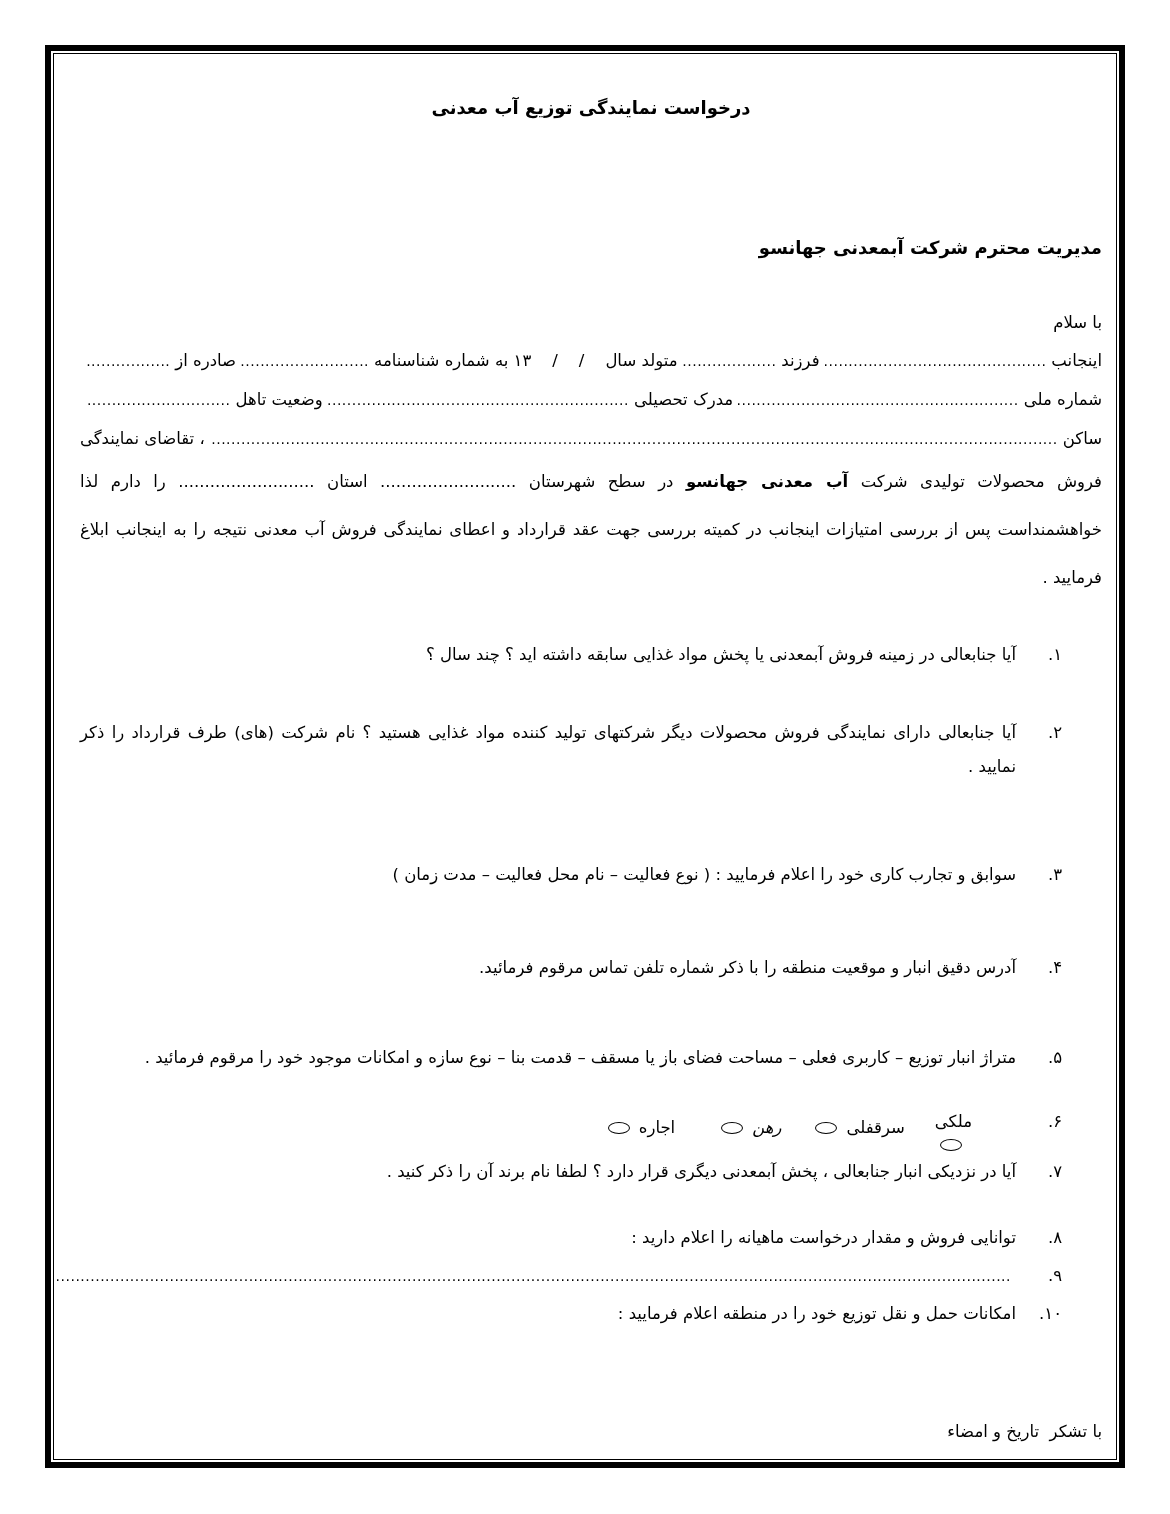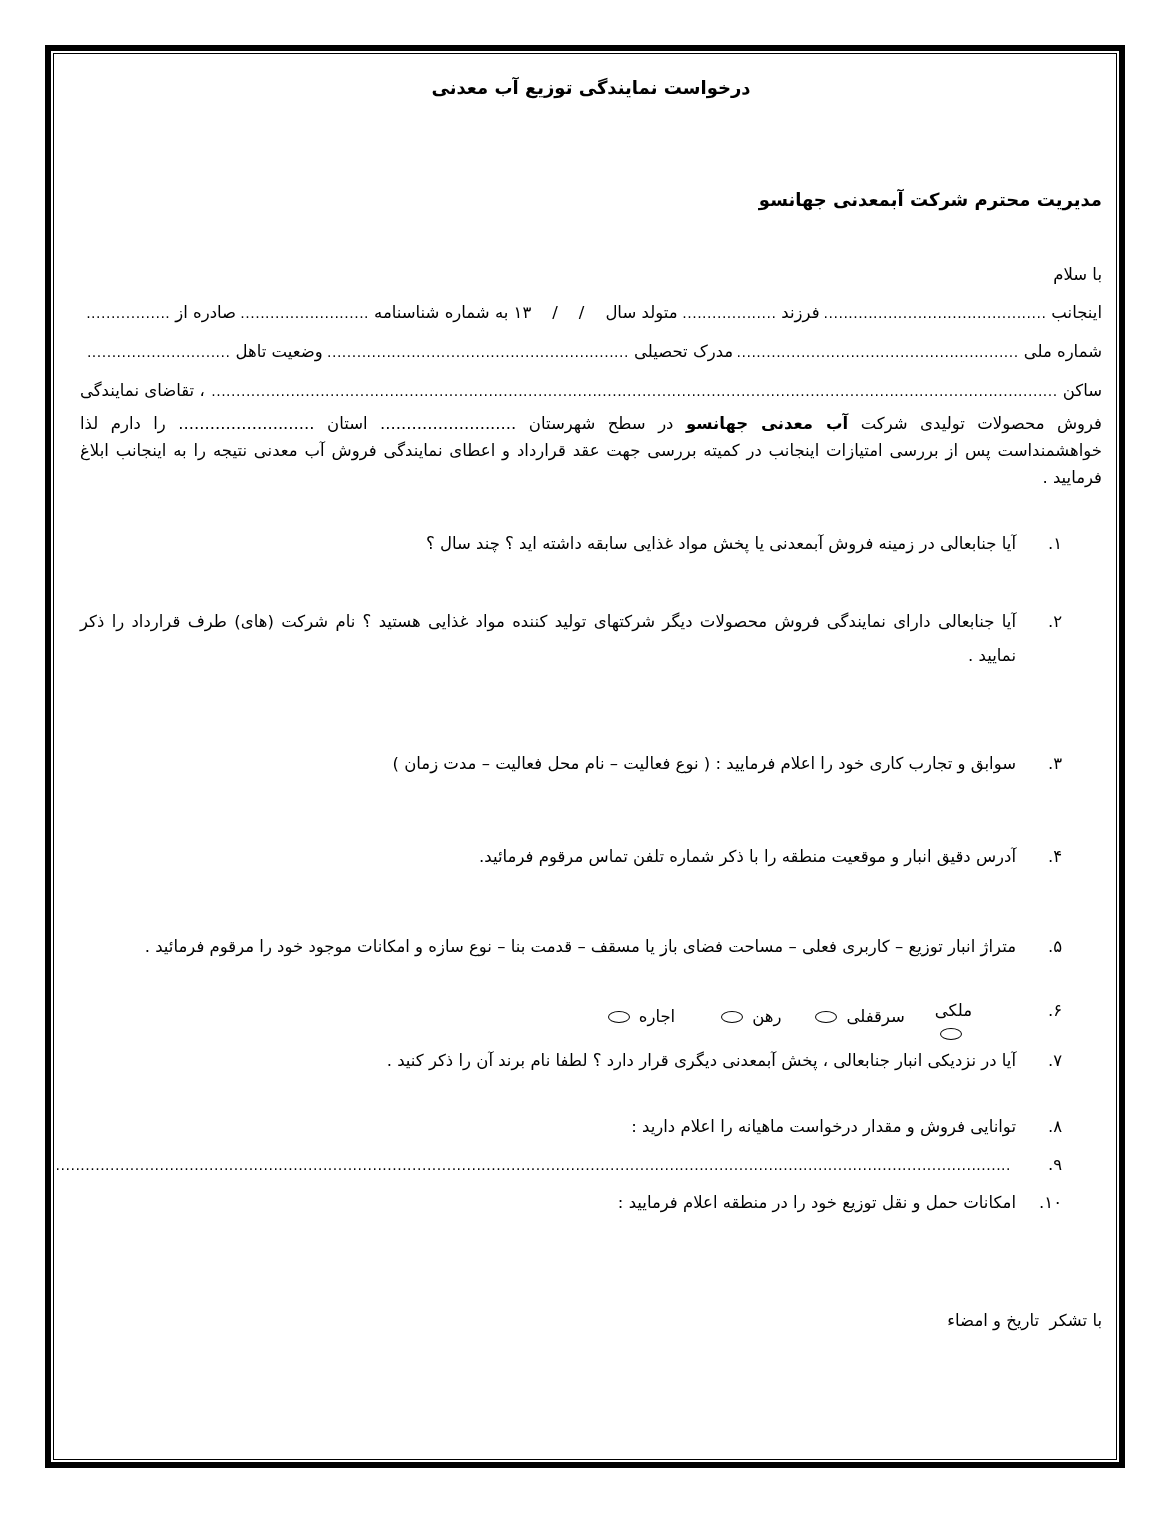--- a/index.html
+++ b/index.html
@@ -5,39 +5,39 @@
   * { margin:0; padding:0; box-sizing:border-box; }
   html,body { width:1170px; height:1514px; background:#ffffff; }
   body { font-family:"DejaVu Sans", sans-serif; color:#000; }
 
   .frame {
     position:absolute; left:45px; top:45px; width:1080px; height:1423px;
     border:6px solid #000; background:#fff;
   }
   .frame-inner {
     position:absolute; inset:2px; border:1.5px solid #000;
-    padding:22px 14px 0 26px;
+    padding:42px 14px 0 26px;
     direction:rtl;
     overflow:hidden;
   }
 
   .title { text-align:center; font-weight:bold; font-size:18px; line-height:24px; }
-  .recipient { margin-top:88px; font-weight:bold; font-size:18px; line-height:24px; text-align:right; }
+  .recipient { margin-top:116px; font-weight:bold; font-size:18px; line-height:24px; text-align:right; }
   .greeting { margin-top:50px; font-size:16.5px; line-height:26px; text-align:right; }
 
   .fline { display:flex; align-items:baseline; font-size:16.5px; line-height:26px; }
   .fline1 { margin-top:12px; }
   .fline2 { margin-top:13px; }
   .fline3 { margin-top:13px; }
   .lbl { flex:0 0 auto; white-space:nowrap; }
   .fill { flex:1 1 0; min-width:0; overflow:hidden; white-space:nowrap; margin:0 5px; letter-spacing:0.5px; font-size:14px; }
   .g26 { flex-grow:2.6; } .g11 { flex-grow:1.1; } .g15 { flex-grow:1.5; } .g10 { flex-grow:1.0; }
   .g27 { flex-grow:2.7; } .g29 { flex-grow:2.9; } .g14 { flex-grow:1.4; }
 
-  .request { margin-top:6px; font-size:16.5px; line-height:27px; text-align:justify; }
+  .request { margin-top:6px; font-size:16.5px; line-height:48px; text-align:justify; }
   .request .brand { font-weight:bold; }
 
   .qlist { margin-right:40px; }
   .q { display:flex; align-items:flex-start; font-size:16.5px; line-height:34px; }
   .qnum { flex:0 0 46px; white-space:nowrap; }
   .qtext { flex:1 1 auto; text-align:justify; }
   .q1  { margin-top:36px; }
   .q2  { margin-top:44px; }
   .q3  { margin-top:74px; }
   .q4  { margin-top:59px; }
@@ -46,21 +46,21 @@
   .q7  { margin-top:4px; }
   .q8  { margin-top:32px; }
   .q9  { margin-top:4px; }
   .q10 { margin-top:4px; }
 
   .q6row { display:flex; align-items:center; flex-wrap:nowrap; }
   .q6row .qtxt { white-space:nowrap; }
   .opt { display:flex; align-items:center; white-space:nowrap; }
   .opt-1 { margin-right:44px;flex-direction:column; }
   .opt-2 { margin-right:30px; }
-  .opt-3 { margin-right:30px; }
+  .opt-3 { margin-right:30px;font-style:italic; }
   .opt-4 { margin-right:42px; }
   .oval {
     display:inline-block; width:22px; height:12px;
     border:1.6px solid #000; border-radius:50%;
     margin-right:9px; margin-left:4px;
   }
 
   .q9row .qtext { display:flex; align-items:baseline; text-align:right; }
   .q9row .qt { flex:0 0 auto; white-space:nowrap; }
   .q9row .fill { flex:1 1 0; }

